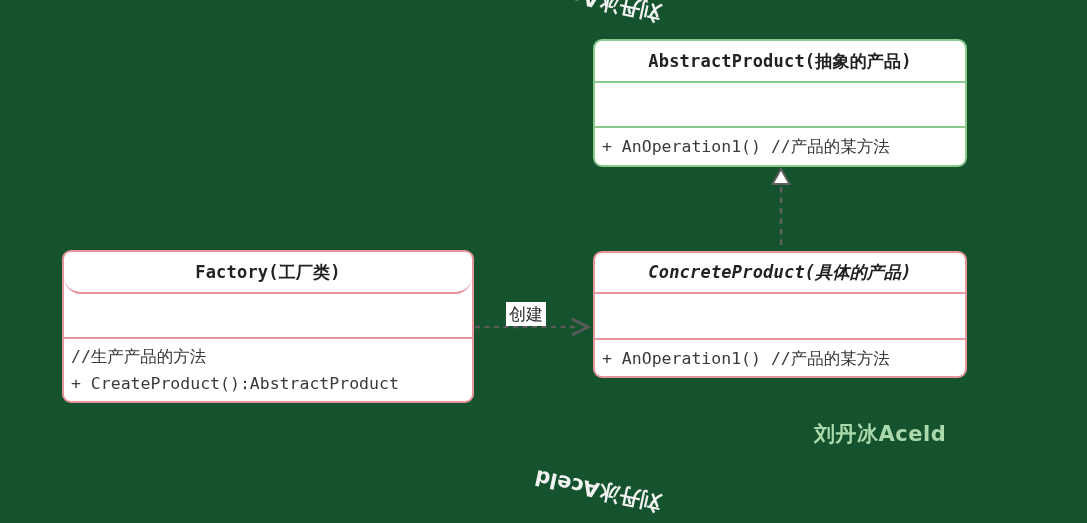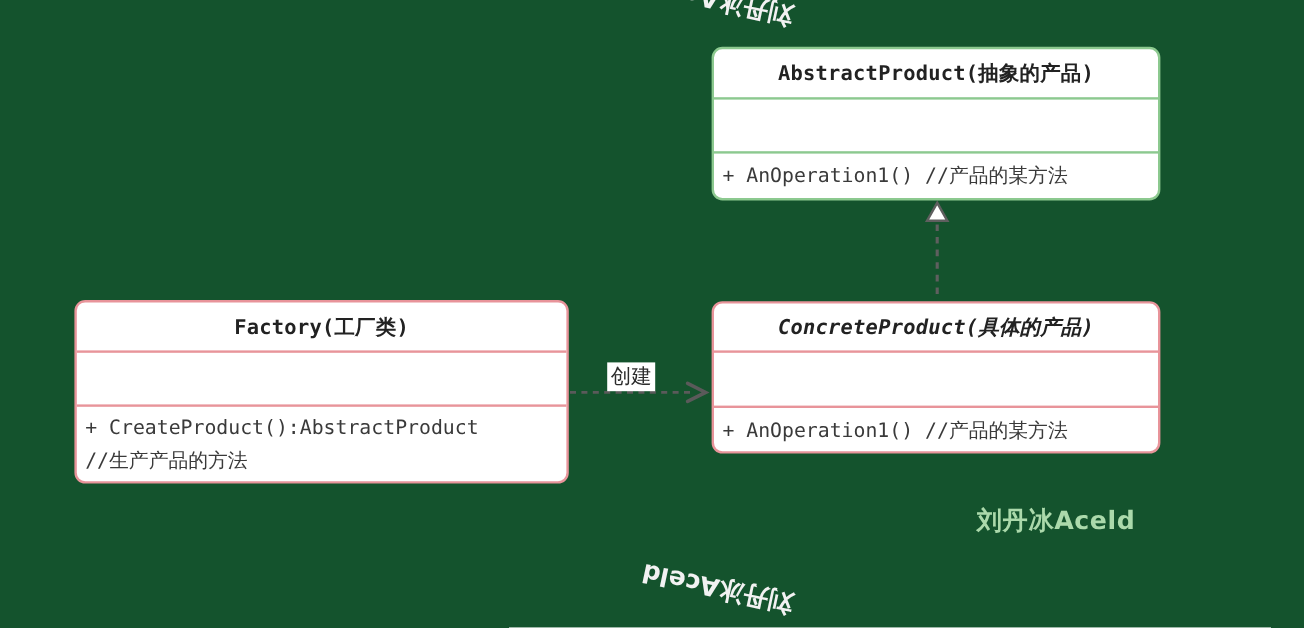--- a/index.html
+++ b/index.html
@@ -110,25 +110,25 @@
 
   <div class="uml-box green" style="left:593px; top:39px; width:374px; height:128px;">
     <div class="uml-row uml-title" style="height:42px;">AbstractProduct(抽象的产品)</div>
     <div class="uml-row uml-attrs" style="height:45px;"></div>
     <div class="uml-row uml-methods">
       <div>+ AnOperation1() //产品的某方法</div>
     </div>
   </div>
 
   <div class="uml-box red" style="left:62px; top:250px; width:412px; height:153px;">
-    <div class="uml-row uml-title" style="height:42px;">Factory(工厂类)</div>
+    <div class="uml-row uml-title" style="height:42px;border-radius:17px;">Factory(工厂类)</div>
     <div class="uml-row uml-attrs" style="height:45px;"></div>
     <div class="uml-row uml-methods">
+      <div>//生产产品的方法</div>
       <div>+ CreateProduct():AbstractProduct</div>
-      <div>//生产产品的方法</div>
     </div>
   </div>
 
   <div class="uml-box red" style="left:593px; top:251px; width:374px; height:127px;">
     <div class="uml-row uml-title" style="height:41px;font-style:italic;">ConcreteProduct(具体的产品)</div>
     <div class="uml-row uml-attrs" style="height:46px;"></div>
     <div class="uml-row uml-methods">
       <div>+ AnOperation1() //产品的某方法</div>
     </div>
   </div>

